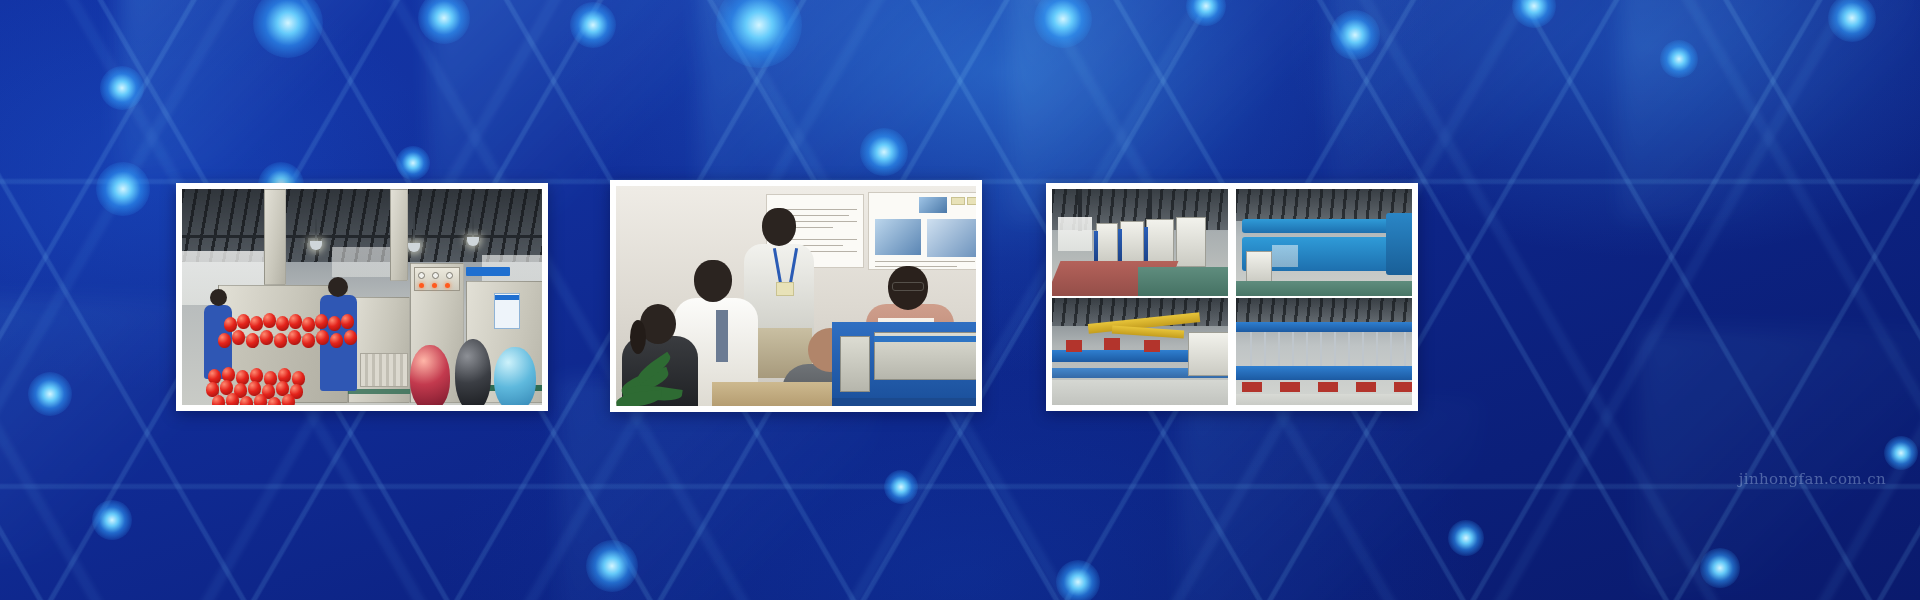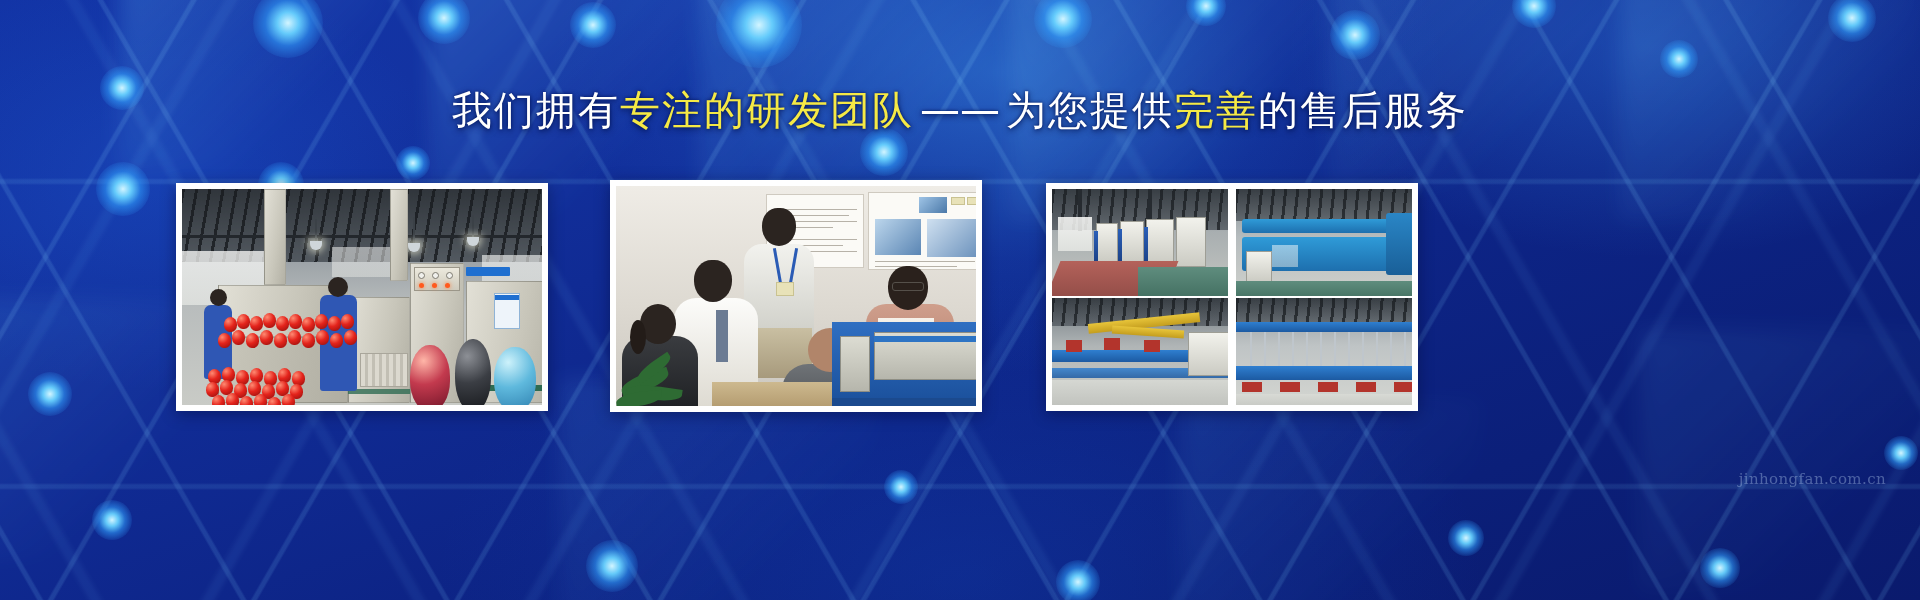--- a/index.html
+++ b/index.html
@@ -194,23 +194,20 @@
   <div class="node" style="left:1828px; top:-6px;   width:48px;  height:48px;"></div>
   <div class="node" style="left:28px;   top:372px;  width:44px;  height:44px;"></div>
   <div class="node" style="left:92px;   top:500px;  width:40px;  height:40px;"></div>
   <div class="node" style="left:586px;  top:540px;  width:52px;  height:52px;"></div>
   <div class="node" style="left:884px;  top:470px;  width:34px;  height:34px;"></div>
   <div class="node" style="left:1056px; top:560px;  width:44px;  height:44px;"></div>
   <div class="node" style="left:1448px; top:520px;  width:36px;  height:36px;"></div>
   <div class="node" style="left:1700px; top:548px;  width:40px;  height:40px;"></div>
   <div class="node" style="left:1884px; top:436px;  width:34px;  height:34px;"></div>
 
-  <div id="headline">
-    <span class="w">我们拥有</span><span class="y">专注的研发团队</span><span class="dash">——</span><span class="w">为您提供</span><span class="y">完善</span><span class="w">的售后服务</span>
-  </div>
 
   <div class="frame" id="p1" title="工厂生产线">
     <div class="photo">
       <div class="roof1"></div>
       <div class="beam1" style="left:0;   top:46px; width:100%; height:3px;"></div>
       <div class="beam1" style="left:86px; top:0;   width:5px;  height:72px;"></div>
       <div class="beam1" style="left:214px;top:0;   width:4px;  height:64px;"></div>
       <div class="lampstem" style="left:133px; top:30px; height:22px;"></div>
       <div class="lamp" style="left:128px; top:52px;"></div>
       <div class="lampstem" style="left:231px; top:28px; height:26px;"></div>

